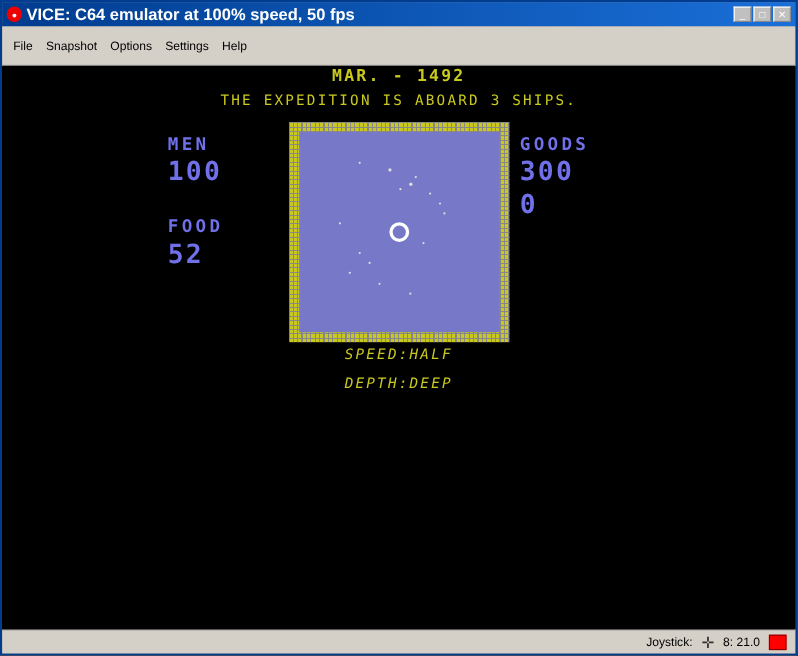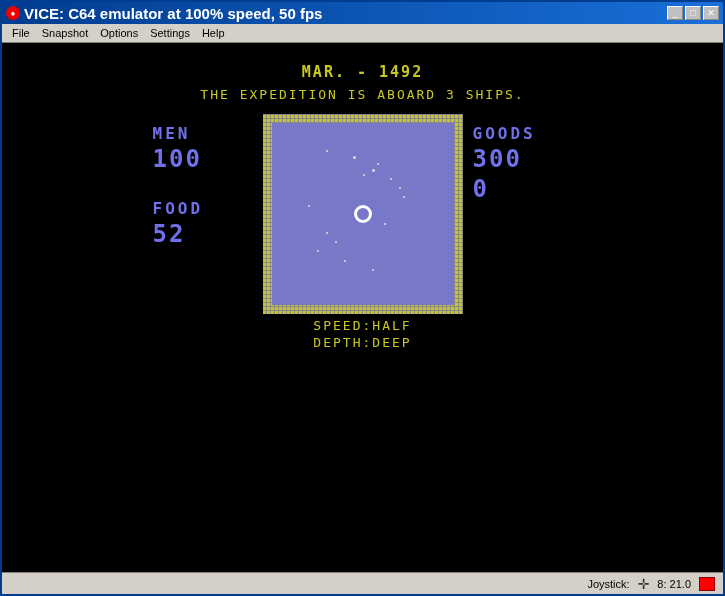--- a/index.html
+++ b/index.html
@@ -61,21 +61,21 @@
       border-top-color: #fff;
       border-left-color: #fff;
       display: flex;
       align-items: center;
       justify-content: center;
       font-size: 9px;
       cursor: pointer;
     }
     #menu-bar {
       background: #d4d0c8;
-      height: 19px;
+      height: 36px;
       display: flex;
       align-items: center;
       padding: 0 4px;
       border-bottom: 1px solid #808080;
       flex-shrink: 0;
     }
     .menu-item {
       padding: 2px 6px;
       font-size: 11px;
       cursor: pointer;
@@ -89,21 +89,20 @@
       align-items: center;
     }
     #game-area {
       width: 100%;
       height: 100%;
       background: #000;
       position: relative;
       display: flex;
       flex-direction: column;
       align-items: center;
-      padding-top: 20px;
     }
     #date-line {
       color: #c8c820;
       font-family: monospace;
       font-size: 15px;
       font-weight: bold;
       letter-spacing: 2px;
       margin-bottom: 6px;
     }
     #expedition-line {
@@ -198,21 +197,22 @@
       height: 18px;
       border: 3px solid white;
       border-radius: 50%;
       background: transparent;
     }
     #below-map {
       display: flex;
       flex-direction: column;
       align-items: center;
       margin-top: 4px;
-      gap: 2px;
+      gap: 12px;
+      font-style: italic;
     }
     .map-info {
       color: #c8c820;
       font-family: monospace;
       font-size: 13px;
       letter-spacing: 2px;
     }
     #status-bar {
       background: #d4d0c8;
       height: 22px;

